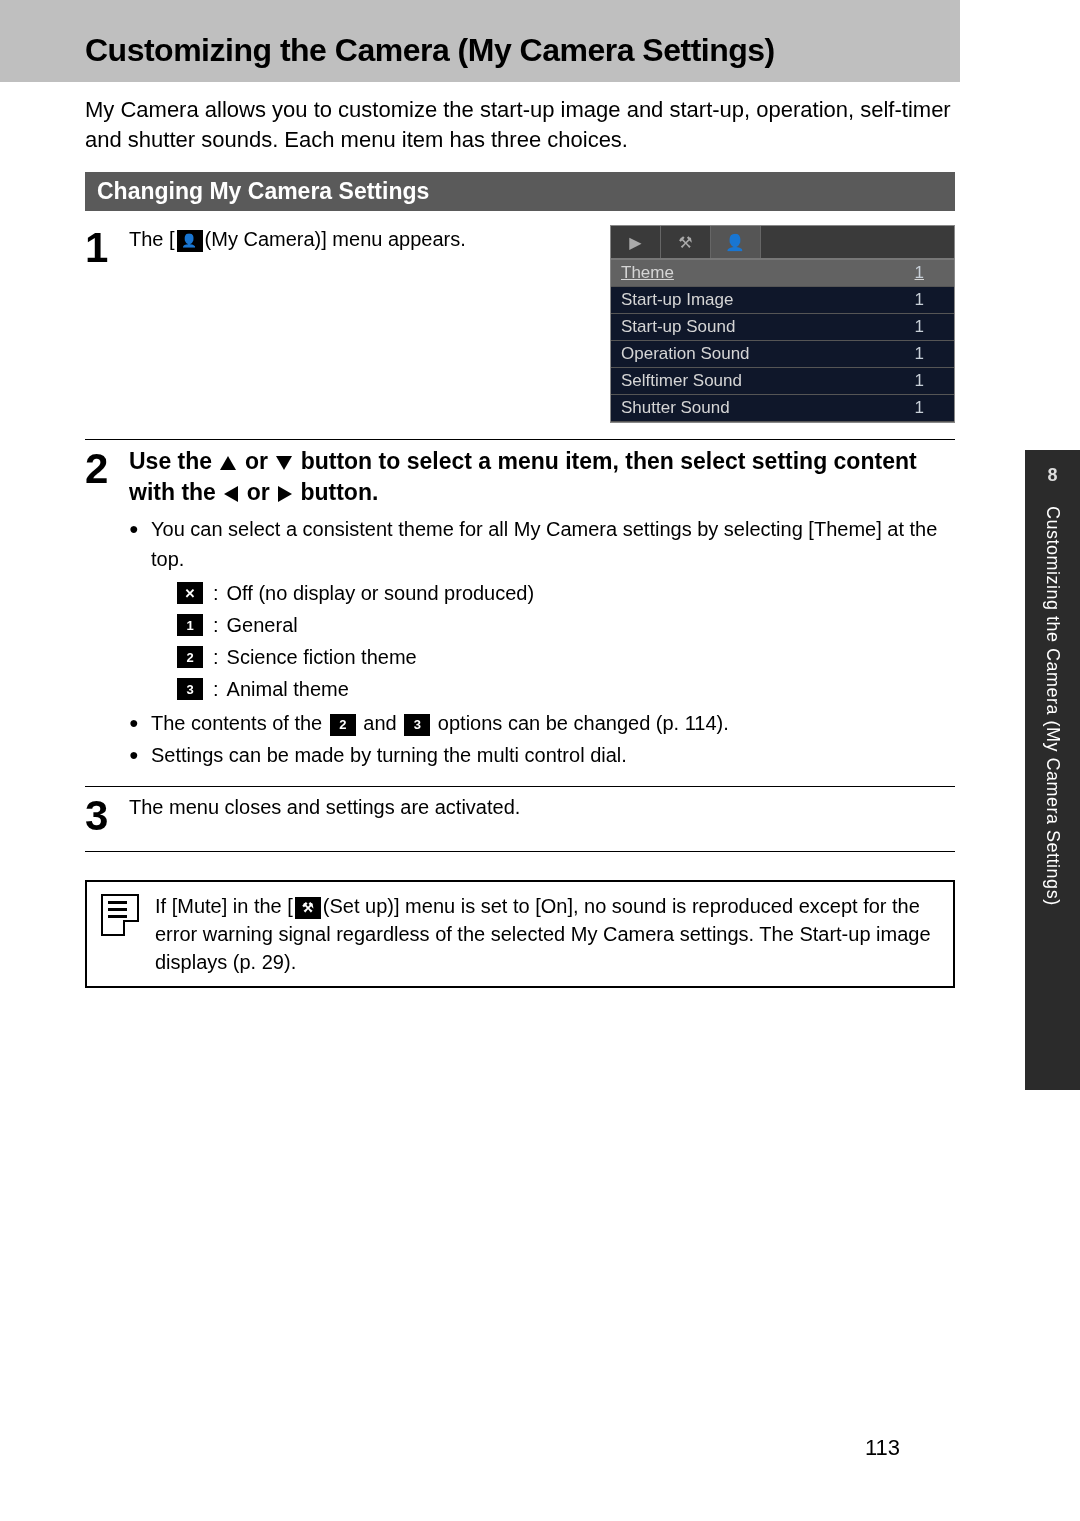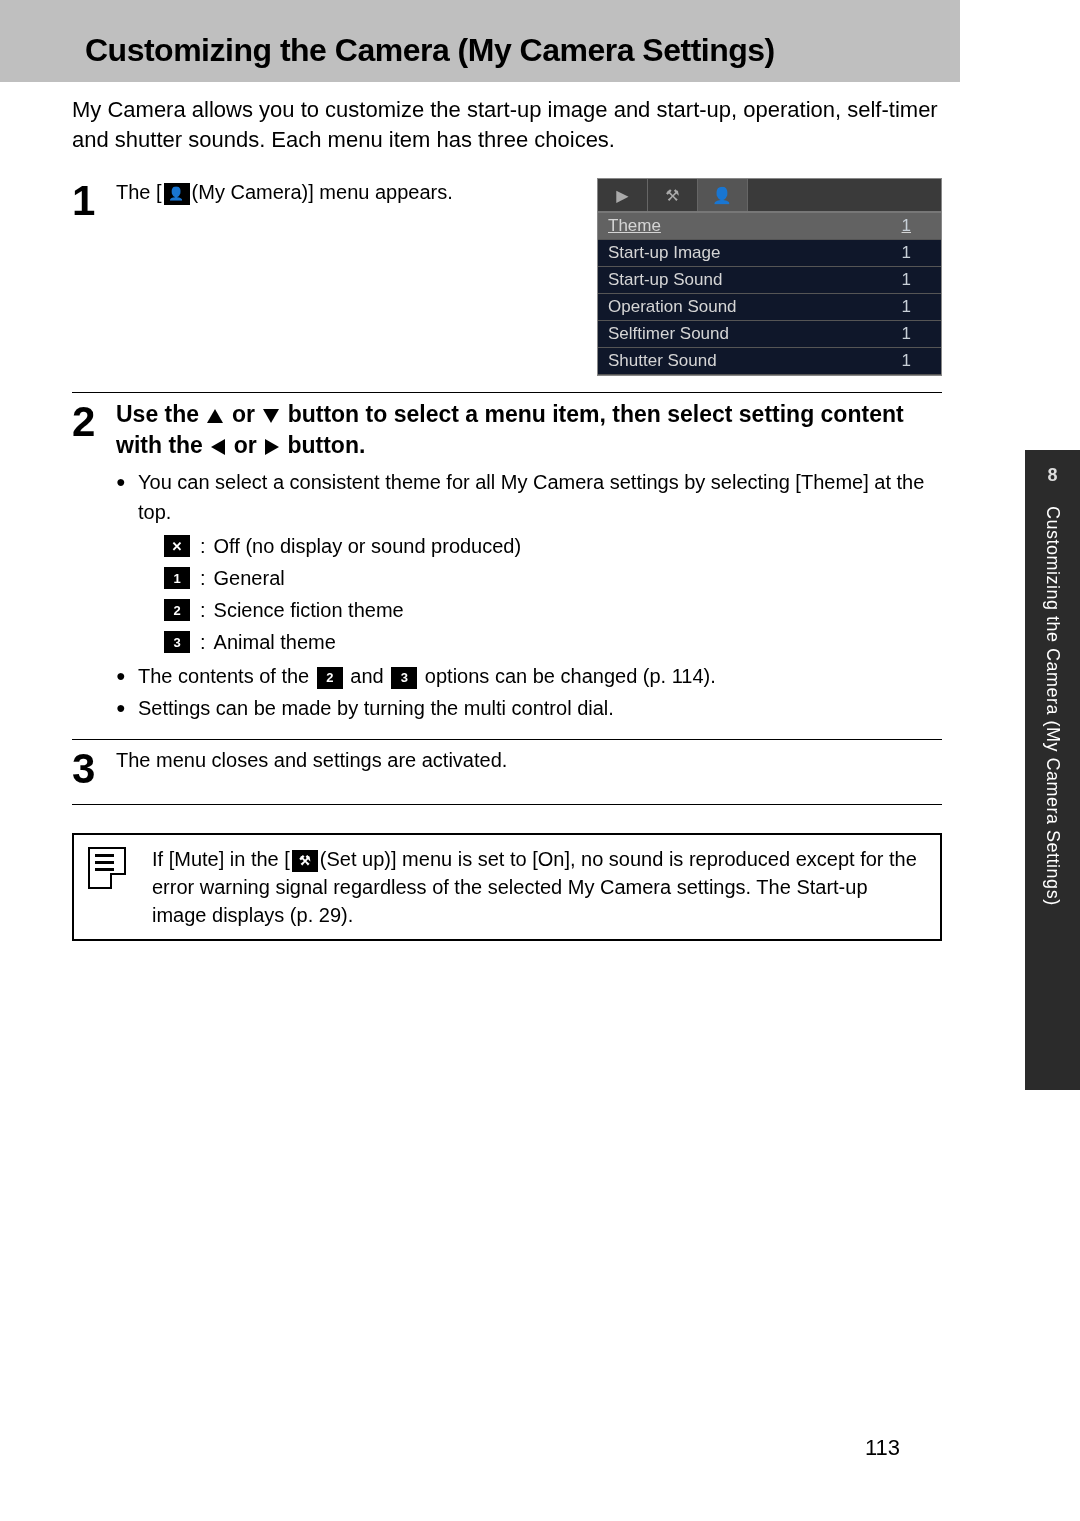--- a/index.html
+++ b/index.html
@@ -56,21 +56,21 @@
     top: 32px;
     left: 85px;
     font-size: 32px;
     font-weight: 900;
     letter-spacing: -0.5px;
     font-family: Arial, sans-serif;
   }
   .content {
     position: absolute;
     top: 95px;
-    left: 72px;
+    left: 85px;
     width: 870px;
   }
   .intro {
     font-size: 22px;
     line-height: 1.35;
     margin-bottom: 18px;
   }
   .section-bar {
     background: #5a5a5a;
     color: #fff;
@@ -224,21 +224,21 @@
     align-items: center;
     gap: 8px;
     margin-bottom: 2px;
   }
   .page-ref { color: #000000; }
   .note-box {
     border: 2px solid #000;
     margin-top: 28px;
     padding: 10px 14px;
     display: flex;
-    gap: 26px;
+    gap: 16px;
   }
   .note-icon {
     width: 38px;
     height: 42px;
     border: 2px solid #000;
     position: relative;
     flex-shrink: 0;
     margin-top: 2px;
   }
   .note-icon::before {
@@ -281,20 +281,21 @@
     <div class="side-tab-num">8</div>
     <div class="side-tab-text">Customizing the Camera (My Camera Settings)</div>
   </div>
 
   <div class="title-bar">Customizing the Camera (My Camera Settings)</div>
 
   <div class="content">
 
     <div class="intro">My Camera allows you to customize the start-up image and start-up, operation, self-timer and shutter sounds. Each menu item has three choices.</div>
 
+    <div class="section-bar">Changing My Camera Settings</div>
 
     <div class="steps">
 
       <div class="step">
         <div class="step-num">1</div>
         <div class="step-body step1-wrap">
           <div class="step1-left">
             <div class="step-sub">
               <span>The [</span><span class="icon-box">👤</span><span>(My Camera)] menu appears.</span>
             </div>

